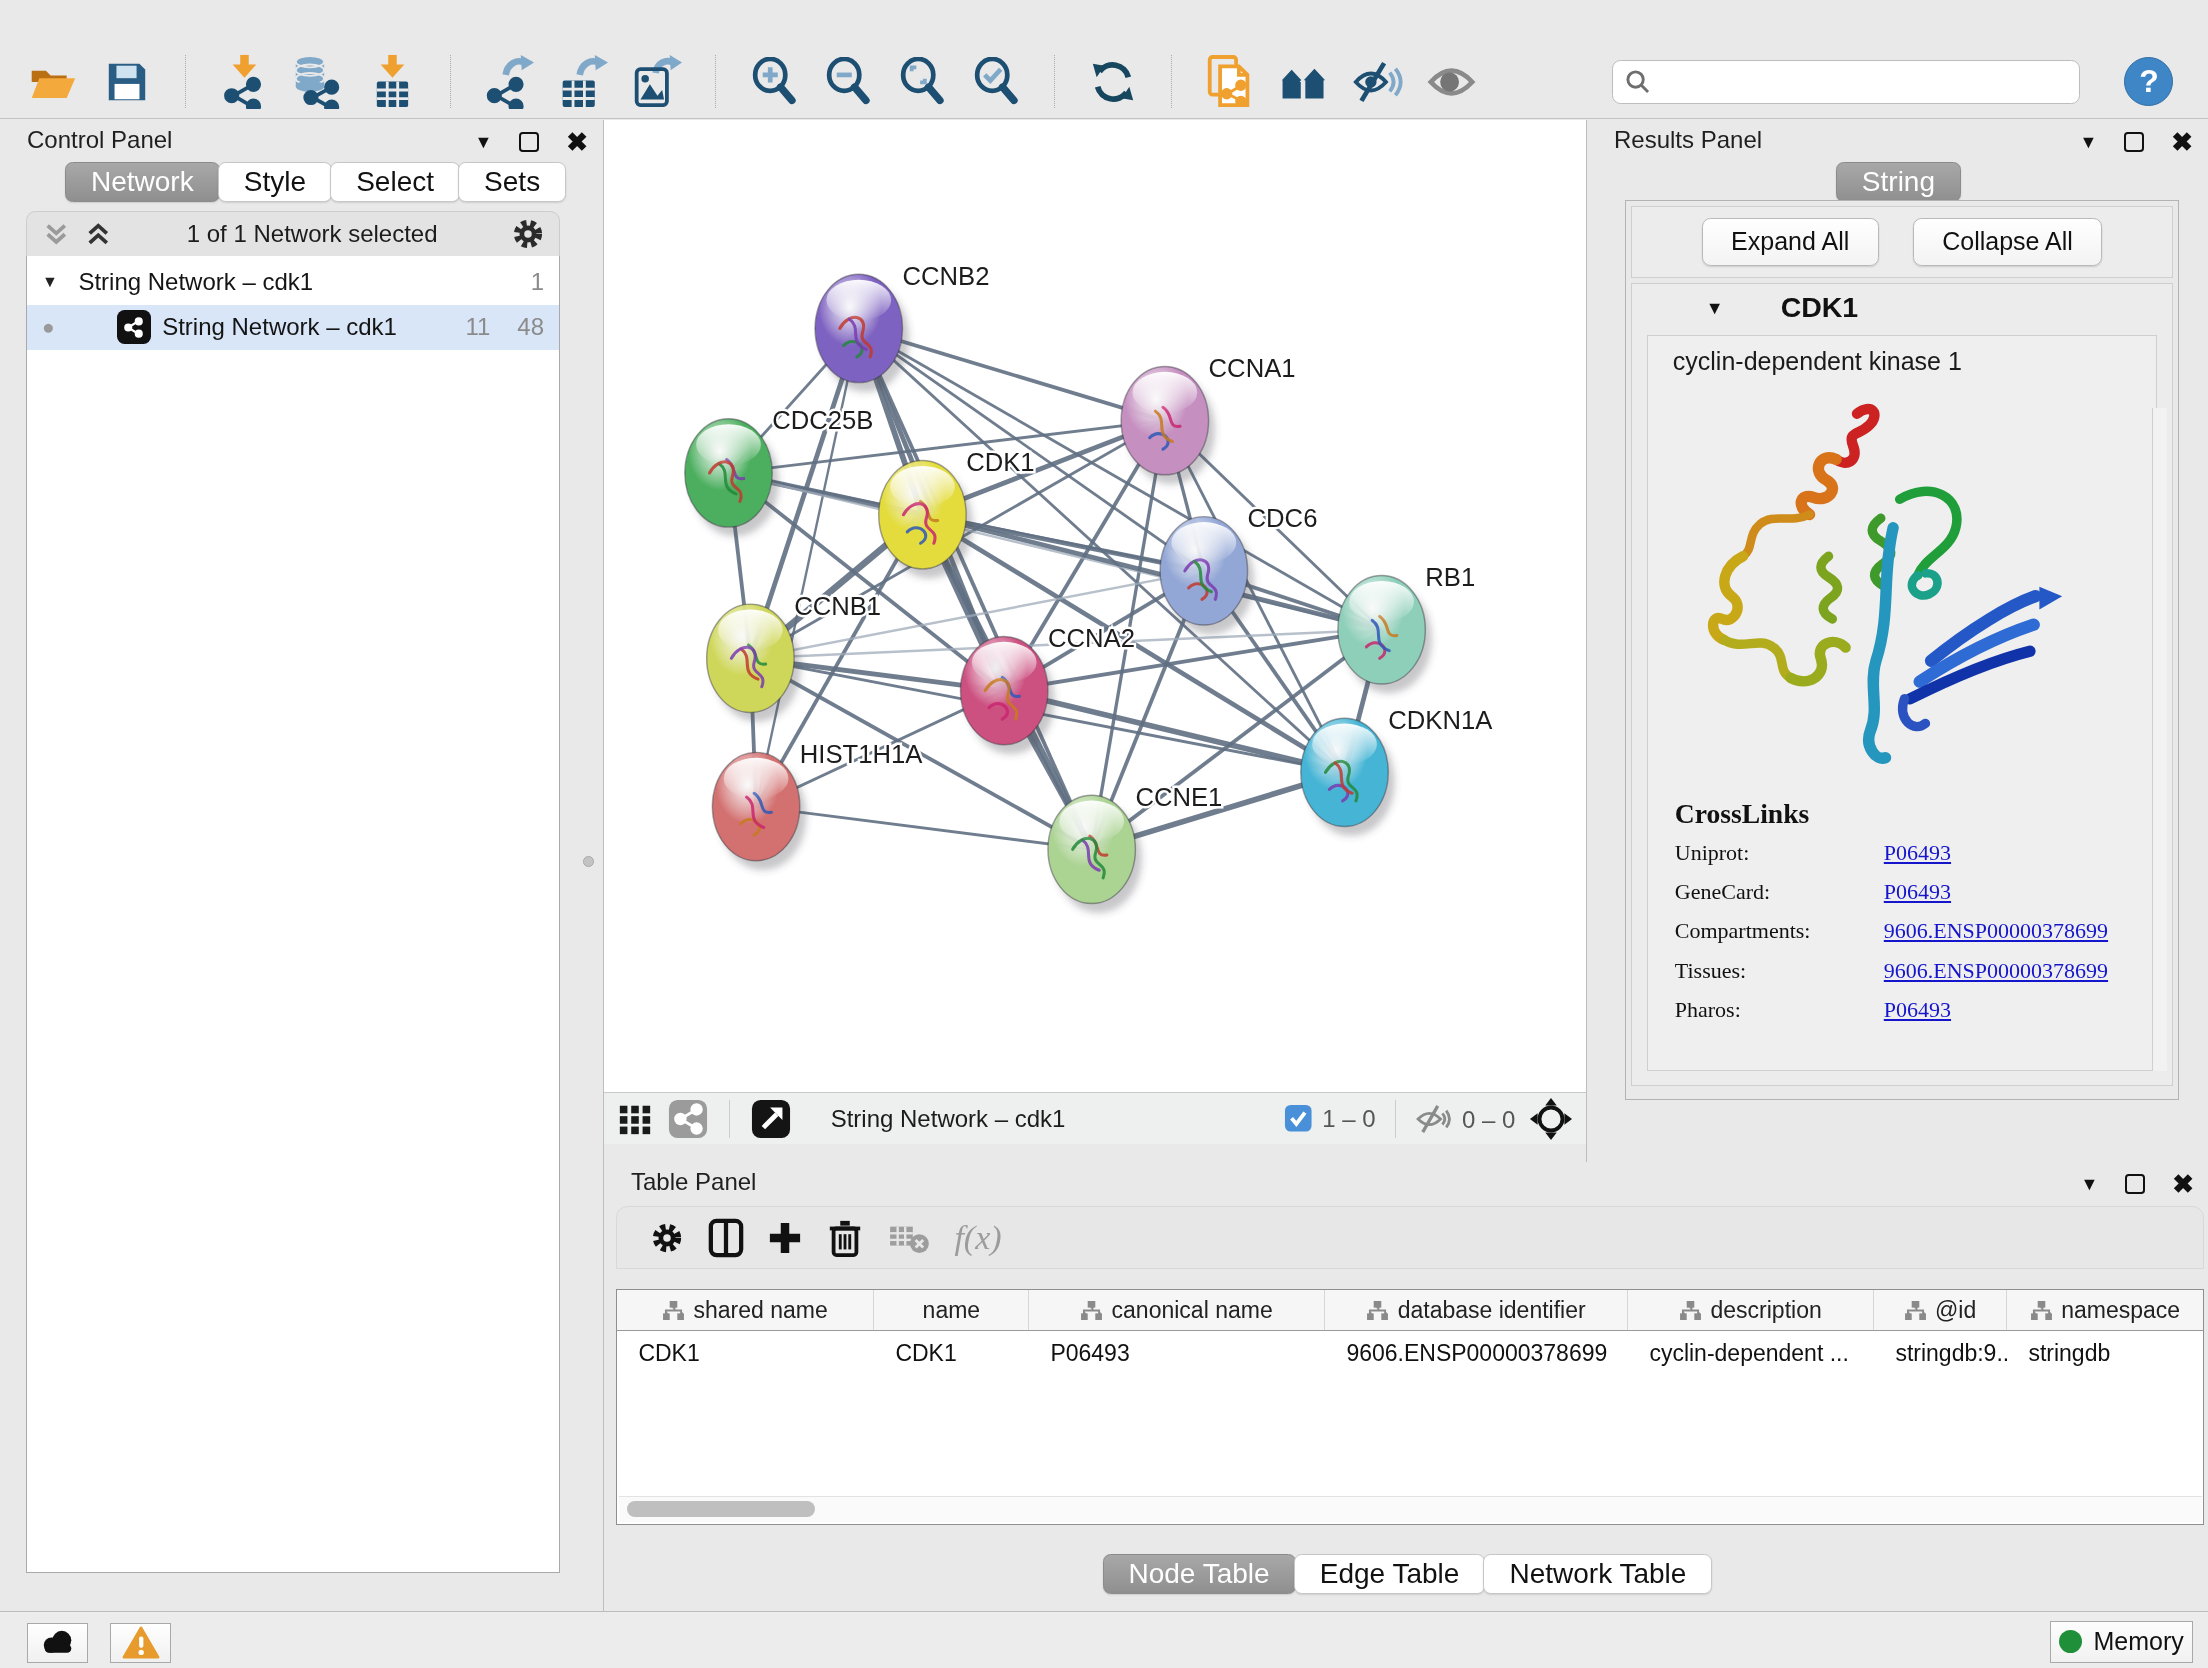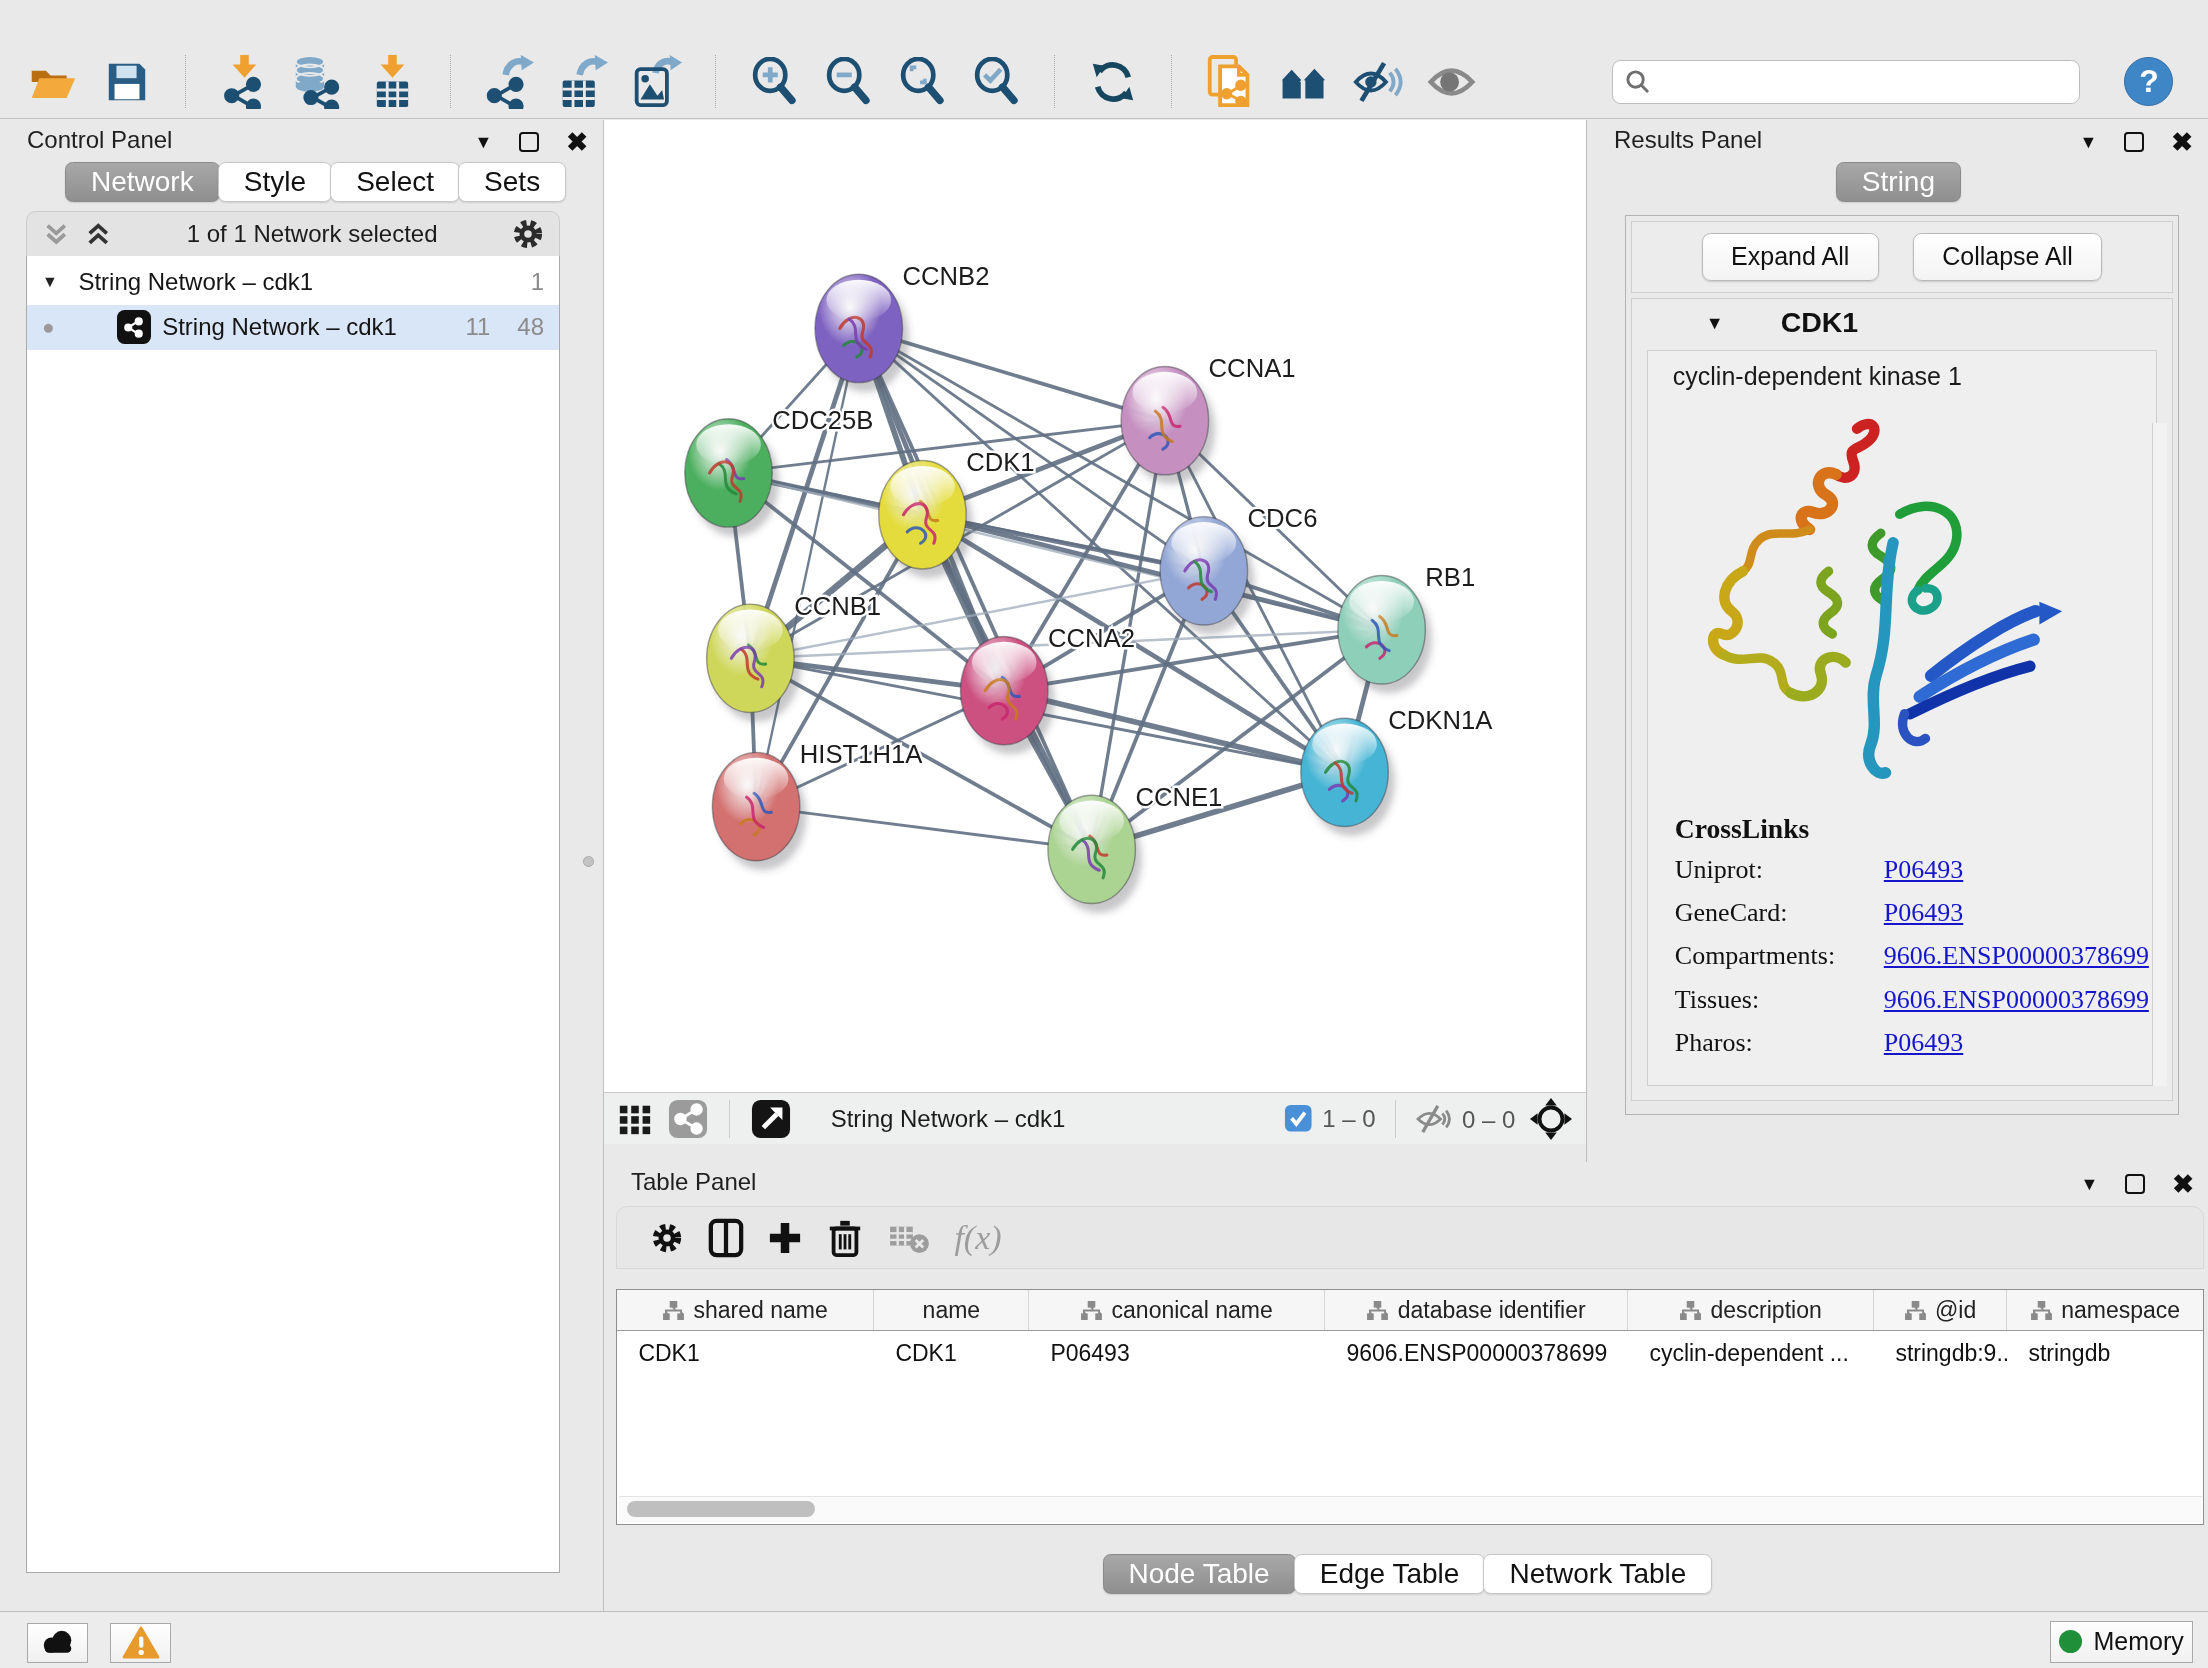--- a/index.html
+++ b/index.html
@@ -62,33 +62,33 @@
   .vt-name{font-size:24px;color:#1c1c1c;margin-left:25px;white-space:nowrap;}
   .vt-counts{display:flex;align-items:flex-end;gap:9.5px;font-size:24px;color:#555;}
   .vt-right{margin-left:auto;display:flex;align-items:center;gap:13.3px;}
   .splitter{position:absolute;left:0;top:1024px;width:100%;height:18px;background:#e9e9e9;}
   .knob{position:absolute;width:10.5px;height:10.5px;border-radius:50%;background:#c3c3c3;border:1px solid #ababab;box-sizing:border-box;}
 
   
   .results{position:absolute;left:1586px;top:120px;width:622px;height:1042px;background:#e9e9e9;
            border-left:1.9px solid #bdbdbd;box-sizing:border-box;}
   .res-tab-wrap{position:absolute;left:0;right:0;top:42px;display:flex;justify-content:center;}
-  .res-box{position:absolute;left:38px;top:95px;width:554px;height:900px;background:#e9e9e9;border:1.9px solid #b3b3b3;box-sizing:border-box;}
+  .res-box{position:absolute;left:38px;top:80px;width:554px;height:900px;background:#e9e9e9;border:1.9px solid #b3b3b3;box-sizing:border-box;}
   .res-btns{margin:4.8px;height:70px;border:1px solid #cfcfcf;background:#ececec;display:flex;align-items:center;justify-content:center;gap:34px;}
   .res-btn{background:linear-gradient(#ffffff,#f3f3f3);border:1px solid #b9b9b9;border-radius:8.6px;font-size:25px;
            padding:8.6px 28.5px;color:#111;box-shadow:0 1px 1.9px rgba(0,0,0,.15);font-family:"Liberation Sans",sans-serif;white-space:nowrap;}
   .res-content{margin:4.8px;border:1px solid #cfcfcf;background:#ececec;height:803px;position:relative;box-sizing:border-box;}
   .gene-row{height:48px;display:flex;align-items:center;gap:57px;padding-left:74px;}
   .gene-sym{font-size:28.5px;font-weight:bold;color:#111;}
   .gene-box{position:absolute;left:15px;right:15px;top:51px;bottom:13.3px;background:#efefef;border:1px solid #cfcfcf;box-sizing:border-box;overflow:hidden;}
   .gene-desc{font-size:25px;color:#1a1a1a;padding:11.4px 0 0 25px;}
   .protein-wrap{display:flex;justify-content:flex-start;padding-left:38px;margin-top:9.5px;}
   .crosslinks{padding:3.8px 0 0 27px;font-family:"Liberation Serif",serif;}
   .cl-head{font-size:27.6px;font-weight:bold;color:#111;margin-bottom:9.5px;}
-  .cl-row{display:flex;font-size:26px;margin-bottom:13.3px;}
+  .cl-row{display:flex;font-size:22px;margin-bottom:13.3px;}
   .cl-label{width:209px;color:#111;flex:none;}
   .cl-link{color:#1515cc;text-decoration:underline;white-space:nowrap;}
   .res-scroll{position:absolute;right:4.8px;top:124px;bottom:13.3px;width:14.3px;background:#f2f2f2;border-left:1px solid #cfcfcf;}
 
   
   .table-panel{position:absolute;left:604px;top:1162px;width:1605px;height:449px;background:#e9e9e9;}
   .tp-toolbar{position:absolute;left:12.4px;top:44px;width:1588px;height:63px;background:#e7e7e7;border:1px solid #d8d8d8;
               border-radius:11.4px 11.4px 0 0;display:flex;align-items:center;gap:24px;padding:0 33px;box-sizing:border-box;}
   .tp-table{position:absolute;left:12.4px;top:127px;width:1588px;height:236px;background:#fff;border:1.9px solid #8f8f8f;box-sizing:border-box;overflow:hidden;}
   .thead{display:flex;height:40px;background:#f6f6f6;border-bottom:1.9px solid #9a9a9a;}

